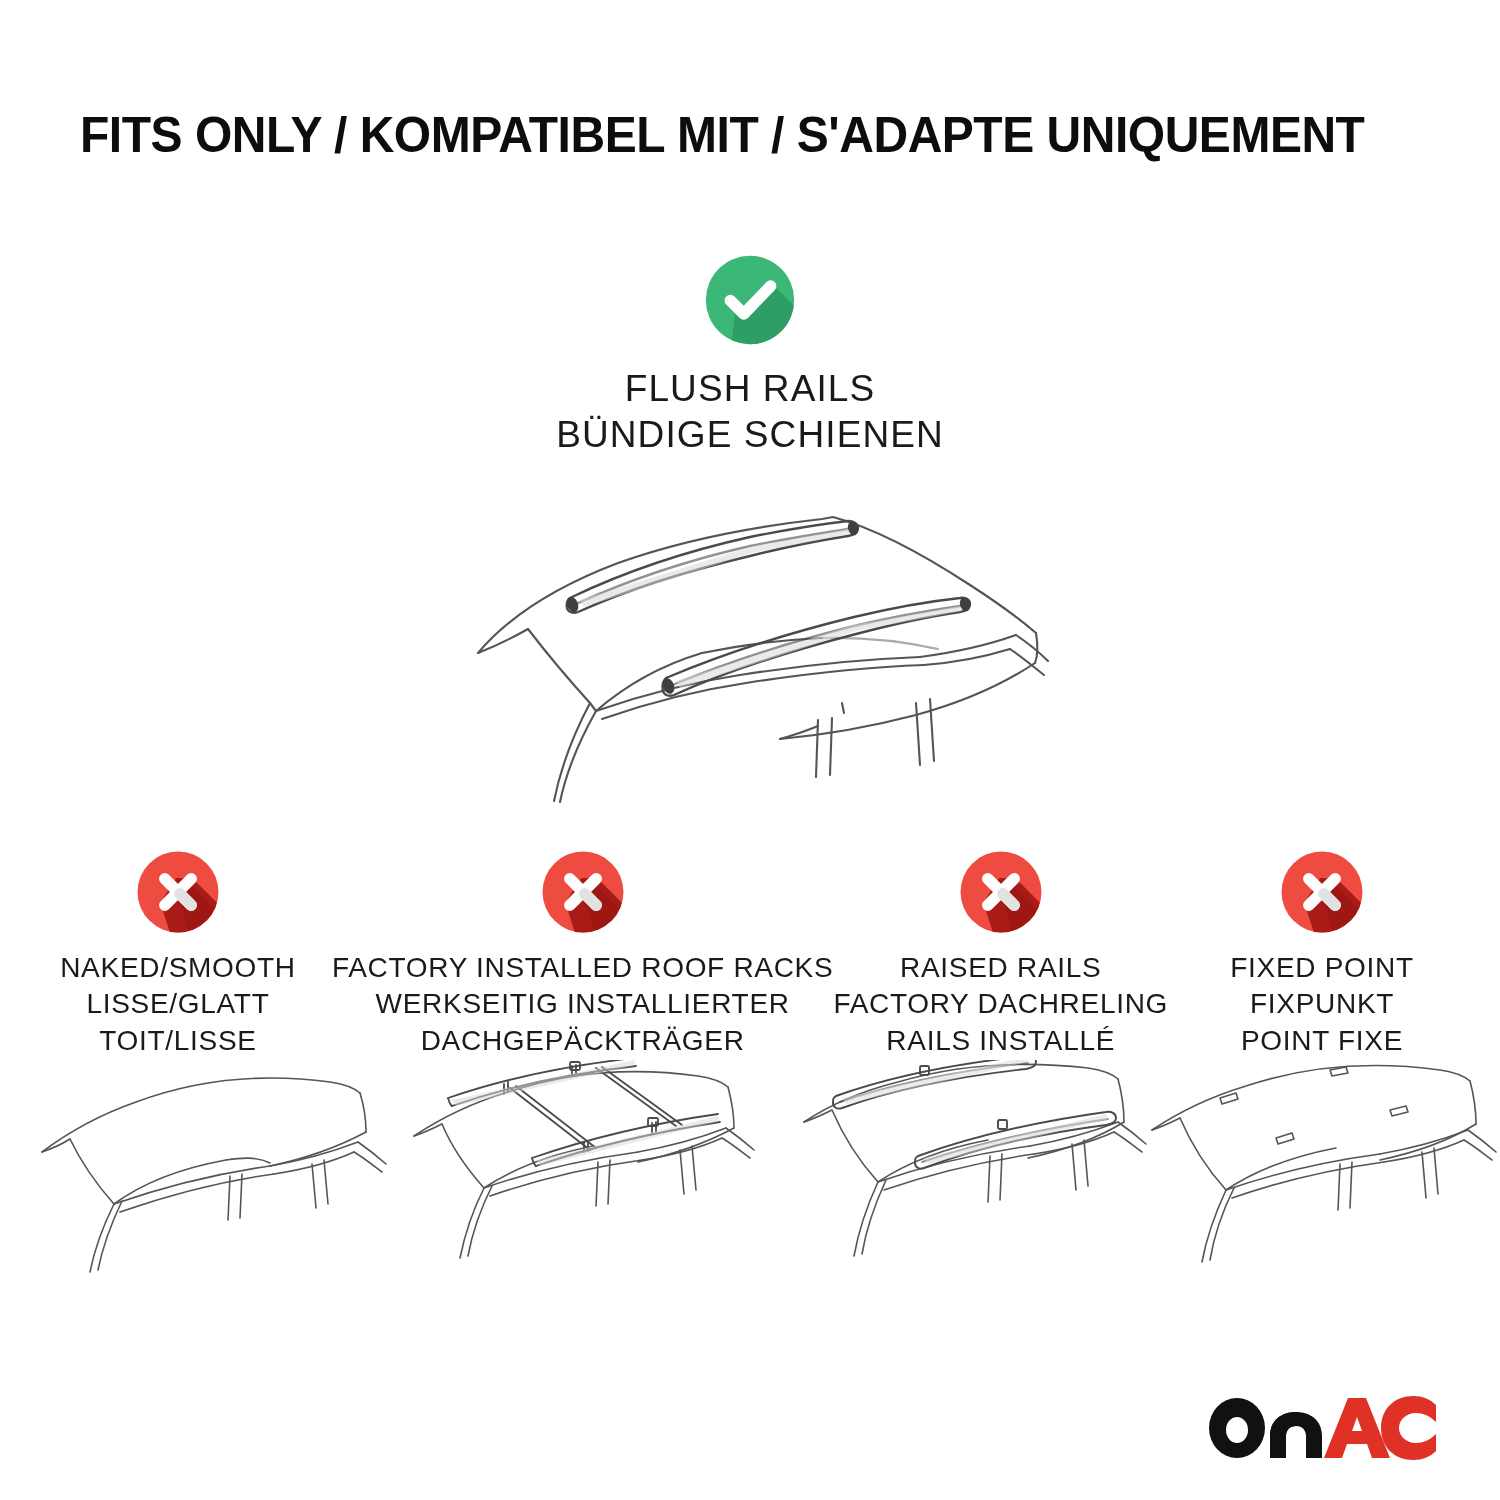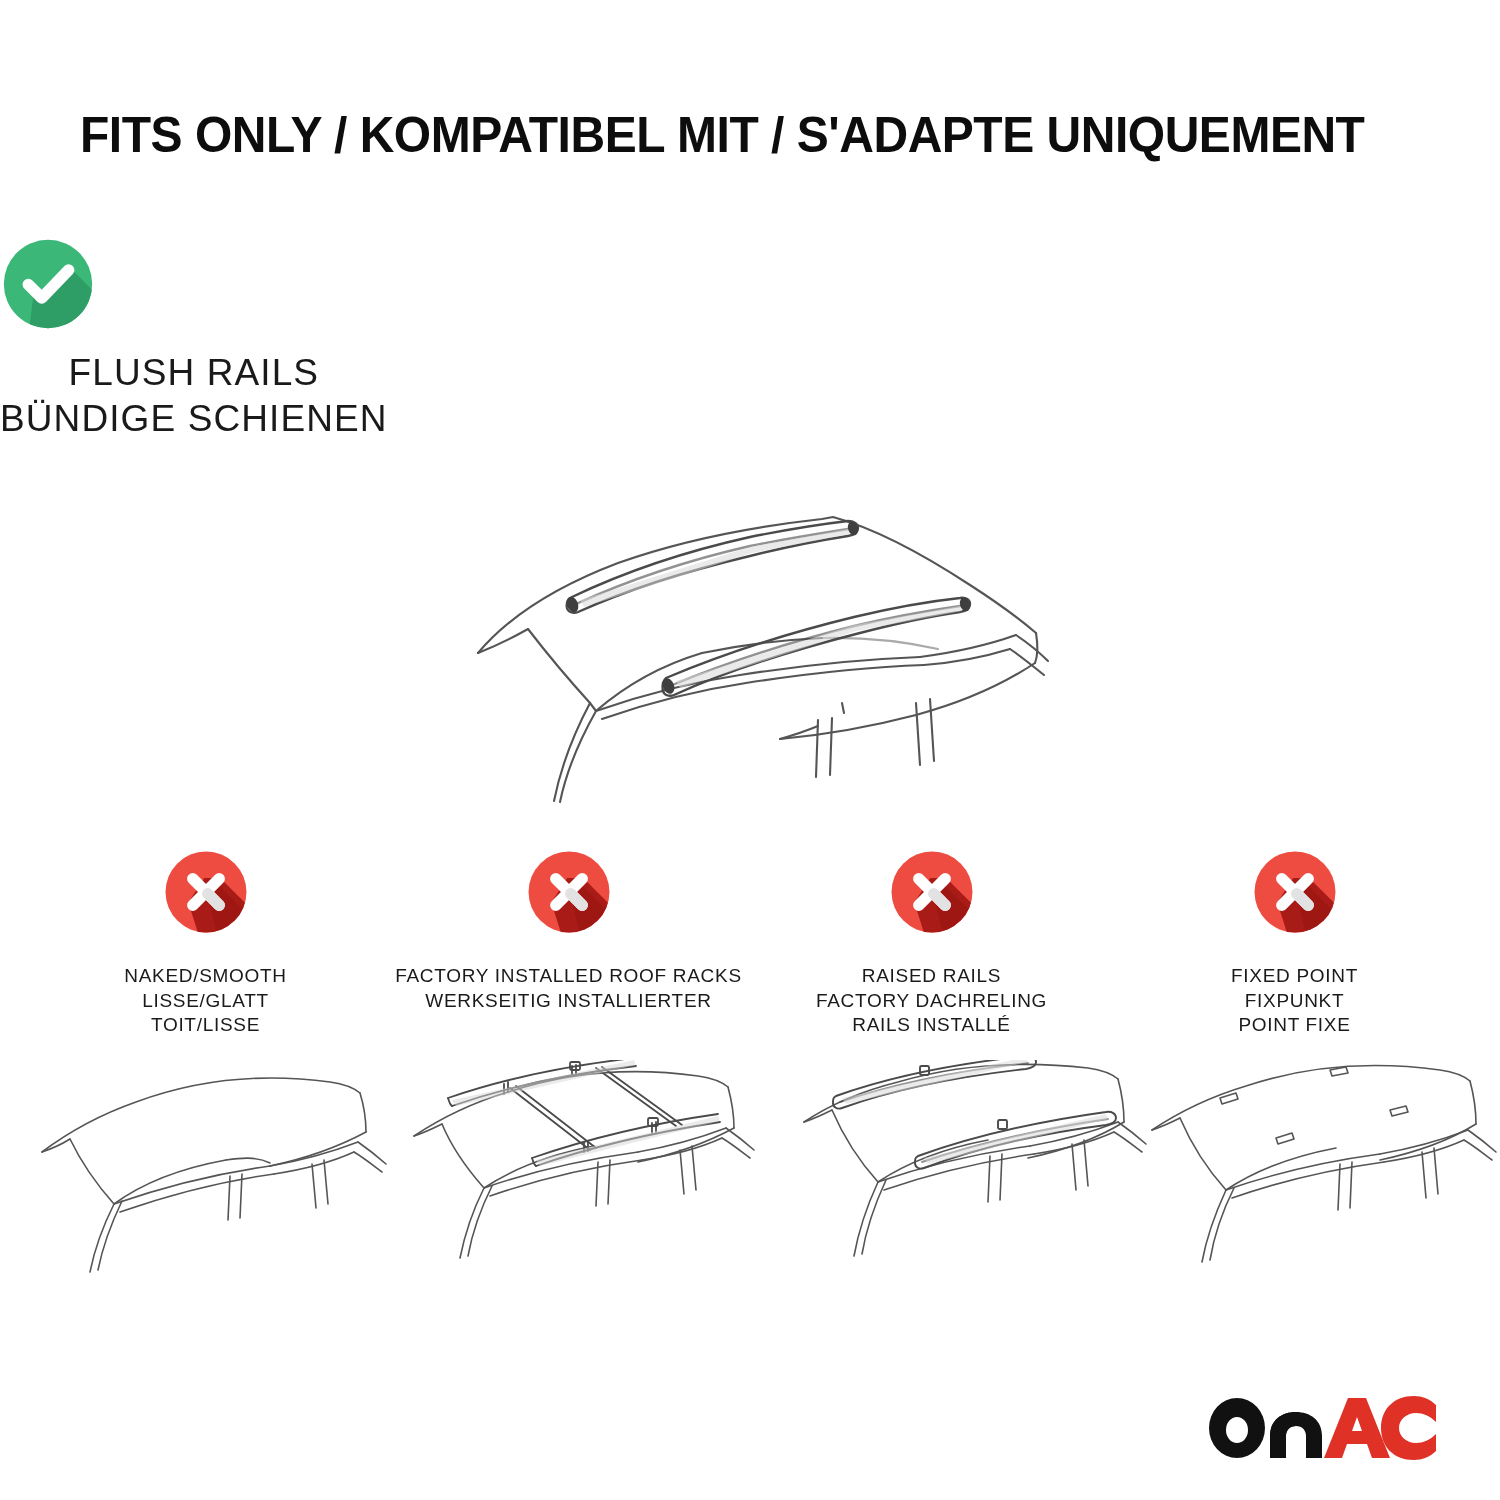--- a/index.html
+++ b/index.html
@@ -27,24 +27,24 @@
     line-height:1.08;
     color:#0d0d0d;
     transform:scaleX(0.96);
     transform-origin:left center;
     white-space:nowrap;
   }
 
   
   .hero{
     position:absolute;
-    left:0; right:0; top:236px;
+    left:0; right:0; top:252px;
     display:flex;
     flex-direction:column;
-    align-items:flex-start;
+    align-items:center;
   }
   .badge{
     width:96px;height:96px;
     position:relative;
     display:block;
   }
   .hero-text{
     margin-top:18px;
     text-align:center;
     font-family:"Liberation Sans", sans-serif;
@@ -74,24 +74,24 @@
     box-sizing:border-box;
   }
   .option{
     flex:1 1 0;
     display:flex;
     flex-direction:column;
     align-items:center;
   }
   .option .badge{width:88px;height:88px;}
   .option-text{
-    margin-top:28px;
+    margin-top:14px;
     text-align:center;
     font-family:"Liberation Sans", sans-serif;
-    font-size:19px;
+    font-size:28px;
     line-height:1.30;
     letter-spacing:0.7px;
     color:#1a1a1a;
     white-space:nowrap;
   }
   .option-line{display:block;}
 
   .option-art{
     position:absolute;
     top:1060px;
@@ -243,20 +243,21 @@
             <polygon points="52,54 64,42 100,78 100,96 62,96" fill="#8E120E" opacity="0.35"></polygon>
           </g>
         <path d="M35,35 L65,65" stroke="#FFFFFF" stroke-width="13" stroke-linecap="round"></path>
         <path d="M65,35 L35,65" stroke="#FFFFFF" stroke-width="13" stroke-linecap="round"></path>
         <path d="M52,52 L65,65" stroke="#E2E2E2" stroke-width="13" stroke-linecap="round"></path>
       </svg>
     </span>
     <div class="option-text">
       <span class="option-line">FACTORY INSTALLED ROOF RACKS</span>
       <span class="option-line">WERKSEITIG INSTALLIERTER</span>
+      <span class="option-line">DACHGEPÄCKTRÄGER</span>
     </div>
   </div>
 
   <div class="option">
     <span class="badge">
       <svg viewBox="0 0 100 100" width="100%" height="100%" aria-hidden="true">
         <defs>
             <clipPath id="clipRed3">
               <circle cx="50" cy="50" r="46"></circle>
             </clipPath>

